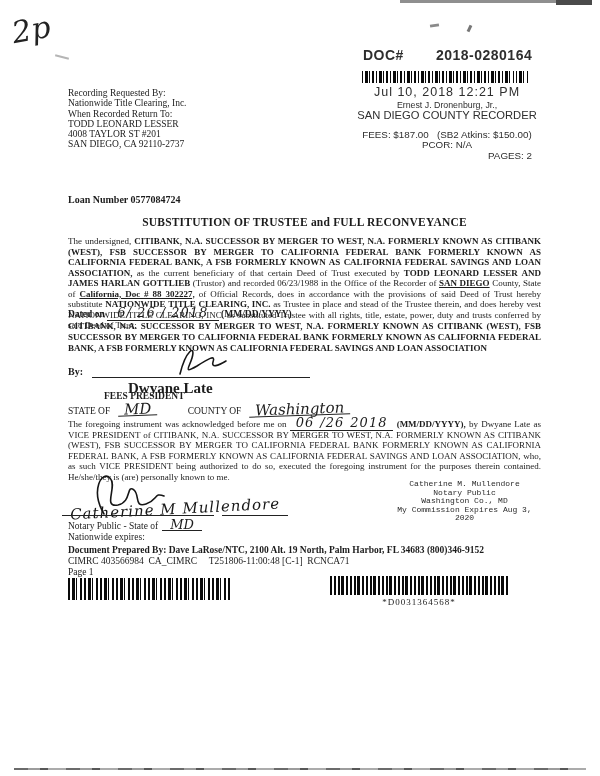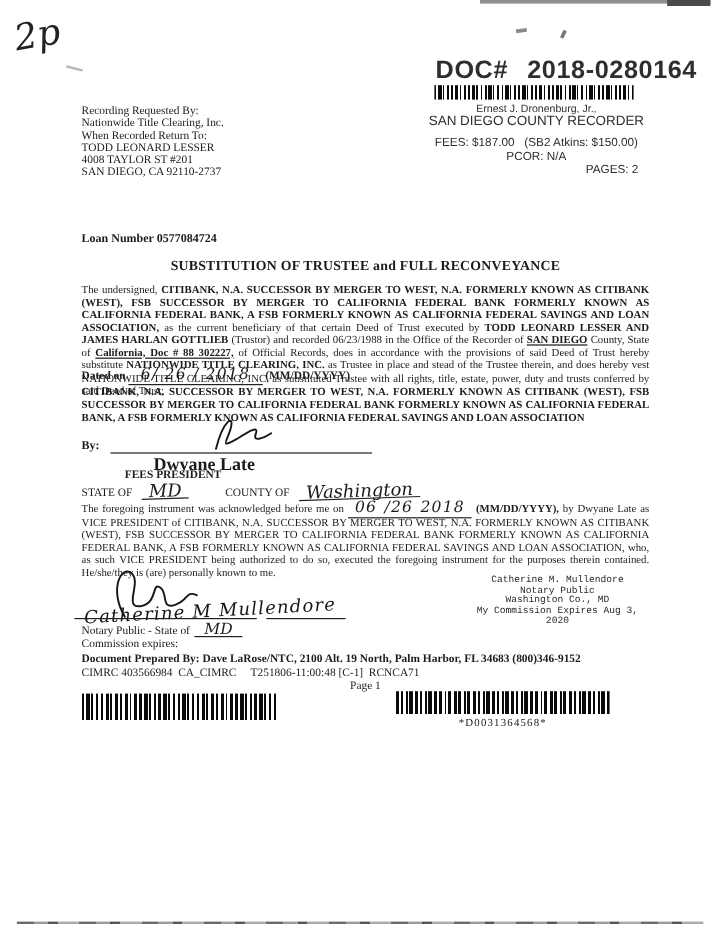--- a/index.html
+++ b/index.html
@@ -13,22 +13,22 @@
   .top-bar-dark{position:absolute;left:556px;top:0;width:36px;height:5px;background:#4a4a4a;}
   .smudge-a{position:absolute;left:430px;top:24px;width:9px;height:3px;background:#8a8a8a;transform:rotate(-8deg);}
   .smudge-b{position:absolute;left:468px;top:25px;width:3px;height:7px;background:#777;transform:rotate(25deg);}
   .smudge-c{position:absolute;left:55px;top:56px;width:14px;height:2px;background:#b5b5b5;transform:rotate(14deg);}
   .bottom-scanline{position:absolute;left:14px;top:768px;width:572px;height:2px;
     background:repeating-linear-gradient(90deg,#6b6b6b 0 14px,#9c9c9c 14px 26px,#575757 26px 34px,#ababab 34px 52px);}
   .corner-mark{position:absolute;left:12px;top:12px;font-family:"DejaVu Serif",serif;
     font-style:italic;font-size:30px;color:#222;transform:rotate(-10deg);}
   
   .stamp{font-family:"Liberation Sans",sans-serif;color:#2e2e2e;}
-  .doc-line{position:absolute;left:363px;top:47px;display:flex;gap:16px;
-    font-size:21px;font-weight:600;letter-spacing:.5px;}
+  .doc-line{position:absolute;left:363px;top:47px;display:flex;gap:32px;
+    font-size:14px;font-weight:600;letter-spacing:.5px;}
   .stamp-barcode{position:absolute;left:362px;top:71px;width:166px;height:12px;
     background:repeating-linear-gradient(90deg,#0a0a0a 0 1.5px,#fff 1.5px 3px,#0a0a0a 3px 6px,#fff 6px 7px,#0a0a0a 7px 8px,#fff 8px 10.5px,#0a0a0a 10.5px 12px,#fff 12px 14px);}
   .stamp-center{position:absolute;left:350px;top:86px;width:194px;text-align:center;line-height:1;}
   .stamp-center .dt{font-size:12.5px;letter-spacing:1px;margin-bottom:2px;}
   .stamp-center .rec{font-size:10.5px;letter-spacing:.6px;margin-bottom:1px;}
   .stamp-center .ern{font-size:8.8px;margin-bottom:1px;}
   .stamp-center .cty{font-size:11.2px;margin-bottom:8px;}
   .stamp-center .fee{font-size:9.8px;margin-bottom:1px;white-space:pre;}
   .stamp-center .pcor{font-size:9.8px;margin-bottom:1px;}
   .stamp-center .pages{font-size:9.8px;text-align:right;padding-right:12px;}
@@ -67,21 +67,21 @@
   .sig-rule2{position:absolute;left:222px;top:515px;width:66px;border-top:1.3px solid #222;}
   .notary-public-line{position:absolute;left:68px;top:520px;font-size:9.5px;display:flex;align-items:flex-end;gap:4px;}
   .notary-public-line .hwv{font-family:"DejaVu Serif",serif;font-style:italic;font-size:13px;
      border-bottom:1px solid #222;line-height:10px;padding:0 8px;}
   .commission{position:absolute;left:68px;top:532px;font-size:9.5px;}
   .notary-stamp{position:absolute;left:392px;top:480px;width:145px;text-align:center;
     font-family:Liberation Mono, monospace;font-size:8px;line-height:8.6px;color:#2b2b2b;}
   
   .prepared{position:absolute;left:68px;top:545px;font-size:9.5px;font-weight:bold;font-family:Liberation Serif, serif;}
   .reference{position:absolute;left:68px;top:556px;font-size:9.5px;white-space:pre;}
-  .page-label{position:absolute;left:68px;top:567px;width:473px;text-align:center;font-size:9.5px;}
+  .page-label{position:absolute;left:68px;top:567px;width:473px;text-align:left;font-size:9.5px;}
   .barcode-left{position:absolute;left:68px;top:578px;width:162px;height:22px;
     background:repeating-linear-gradient(90deg,#0a0a0a 0 2px,#fff 2px 4px,#0a0a0a 4px 7px,#fff 7px 8px,#0a0a0a 8px 9.5px,#fff 9.5px 12px,#0a0a0a 12px 14px,#fff 14px 16px);}
   .barcode-right{position:absolute;left:330px;top:576px;width:178px;height:19px;
     background:repeating-linear-gradient(90deg,#0a0a0a 0 2.5px,#fff 2.5px 4px,#0a0a0a 4px 6px,#fff 6px 8.5px,#0a0a0a 8.5px 10px,#fff 10px 11px,#0a0a0a 11px 14px,#fff 14px 16px);}
   .barcode-caption{position:absolute;left:330px;top:597px;width:178px;text-align:center;
     font-size:9px;letter-spacing:1px;}
   svg path{fill:none;stroke:#161616;stroke-width:1.6;stroke-linecap:round;}
 </style>
 </head>
 <body>
@@ -95,20 +95,21 @@
   <div class="smudge-c"></div>
   <div class="bottom-scanline"></div>
   <div class="corner-mark">2p</div>
 
   <div class="doc-line stamp">
     <span>DOC#</span>
     <span>2018-0280164</span>
   </div>
   <div class="stamp-barcode"></div>
   <div class="stamp-center stamp">
+    <div class="dt">Jul 10, 2018   12:21 PM</div>
     <div class="ern">Ernest J. Dronenburg, Jr.,</div>
     <div class="cty">SAN DIEGO COUNTY RECORDER</div>
     <div class="fee">FEES: $187.00   (SB2 Atkins: $150.00)</div>
     <div class="pcor">PCOR: N/A</div>
     <div class="pages">PAGES: 2</div>
   </div>
 
   <div class="addr">
     <div>Recording Requested By:</div>
     <div>Nationwide Title Clearing, Inc.</div>
@@ -144,21 +145,21 @@
   <svg class="notary-flourish" width="140" height="48" viewBox="0 0 140 48">
     <path d="M22,46 C8,22 20,2 28,10 C36,18 20,40 36,37 C50,34 44,16 52,22 C58,27 52,40 64,36 C76,32 72,24 82,28"></path>
   </svg>
   <div class="notary-name">Catherine M Mullendore</div>
   <div class="sig-rule1"></div>
   <div class="sig-rule2"></div>
   <div class="notary-public-line">
     <span>Notary Public - State of</span>
     <span class="hwv">MD</span>
   </div>
-  <div class="commission">Commission expires:</div>
+  <div class="commission">Nationwide expires:</div>
 
   <div class="notary-stamp">
     <div>Catherine M. Mullendore</div>
     <div>Notary Public</div>
     <div>Washington Co., MD</div>
     <div>My Commission Expires Aug 3, 2020</div>
   </div>
 
   <div class="prepared">Document Prepared By: Dave LaRose/NTC, 2100 Alt. 19 North, Palm Harbor, FL 34683 (800)346-9152</div>
   <div class="reference">CIMRC 403566984  CA_CIMRC     T251806-11:00:48 [C-1]  RCNCA71</div>

